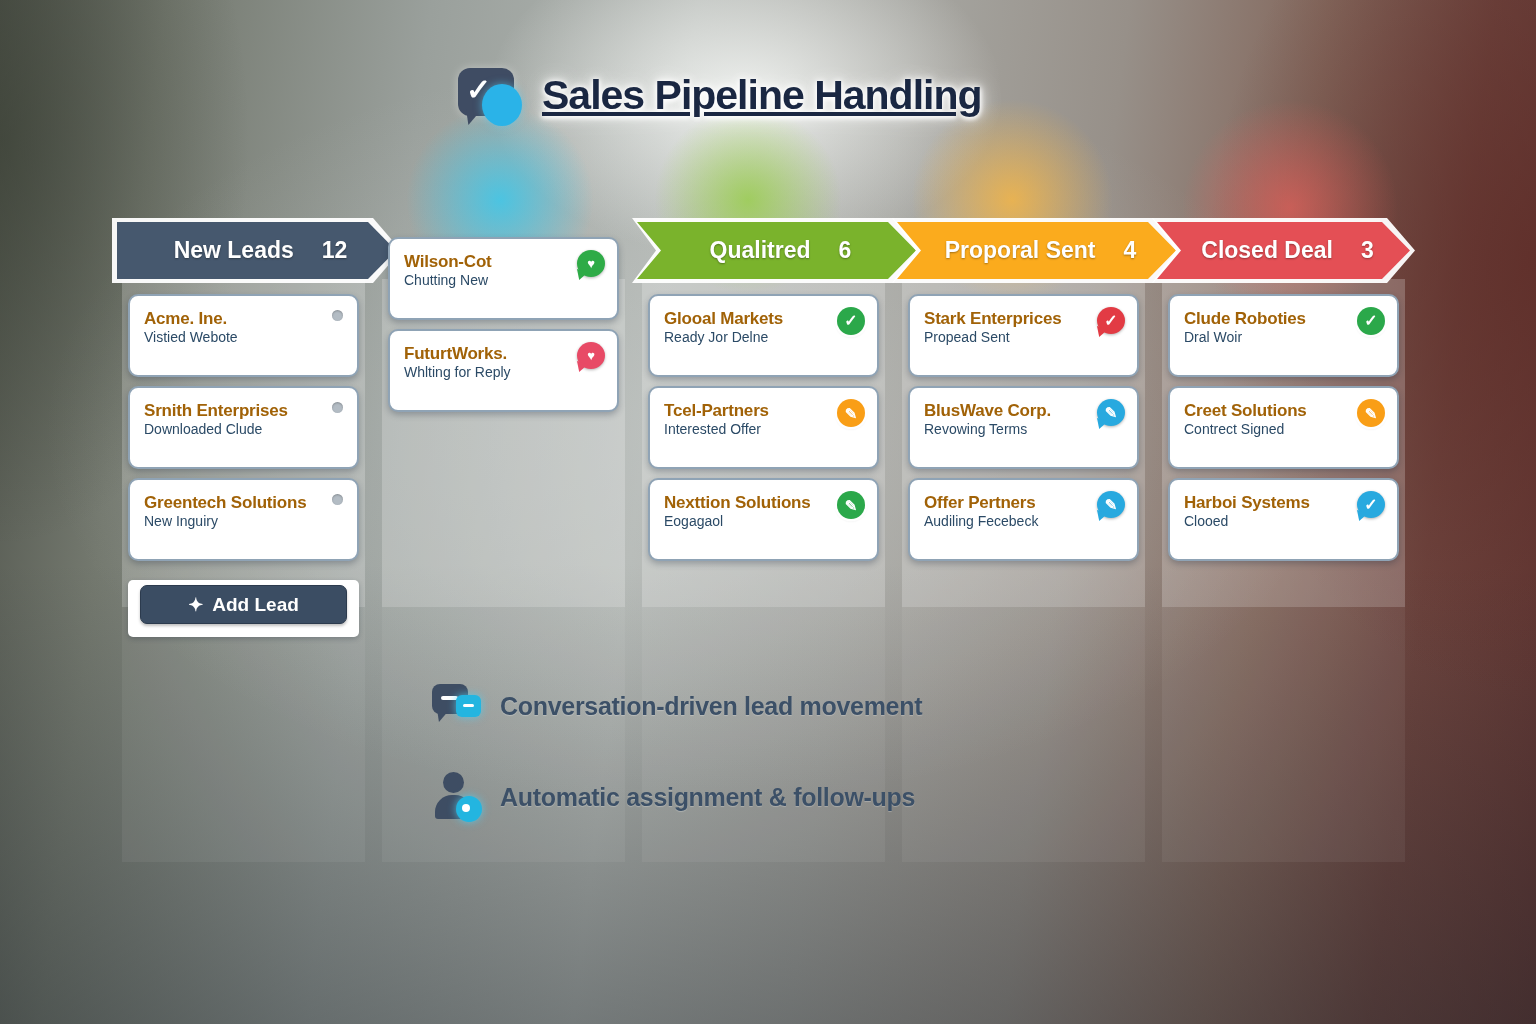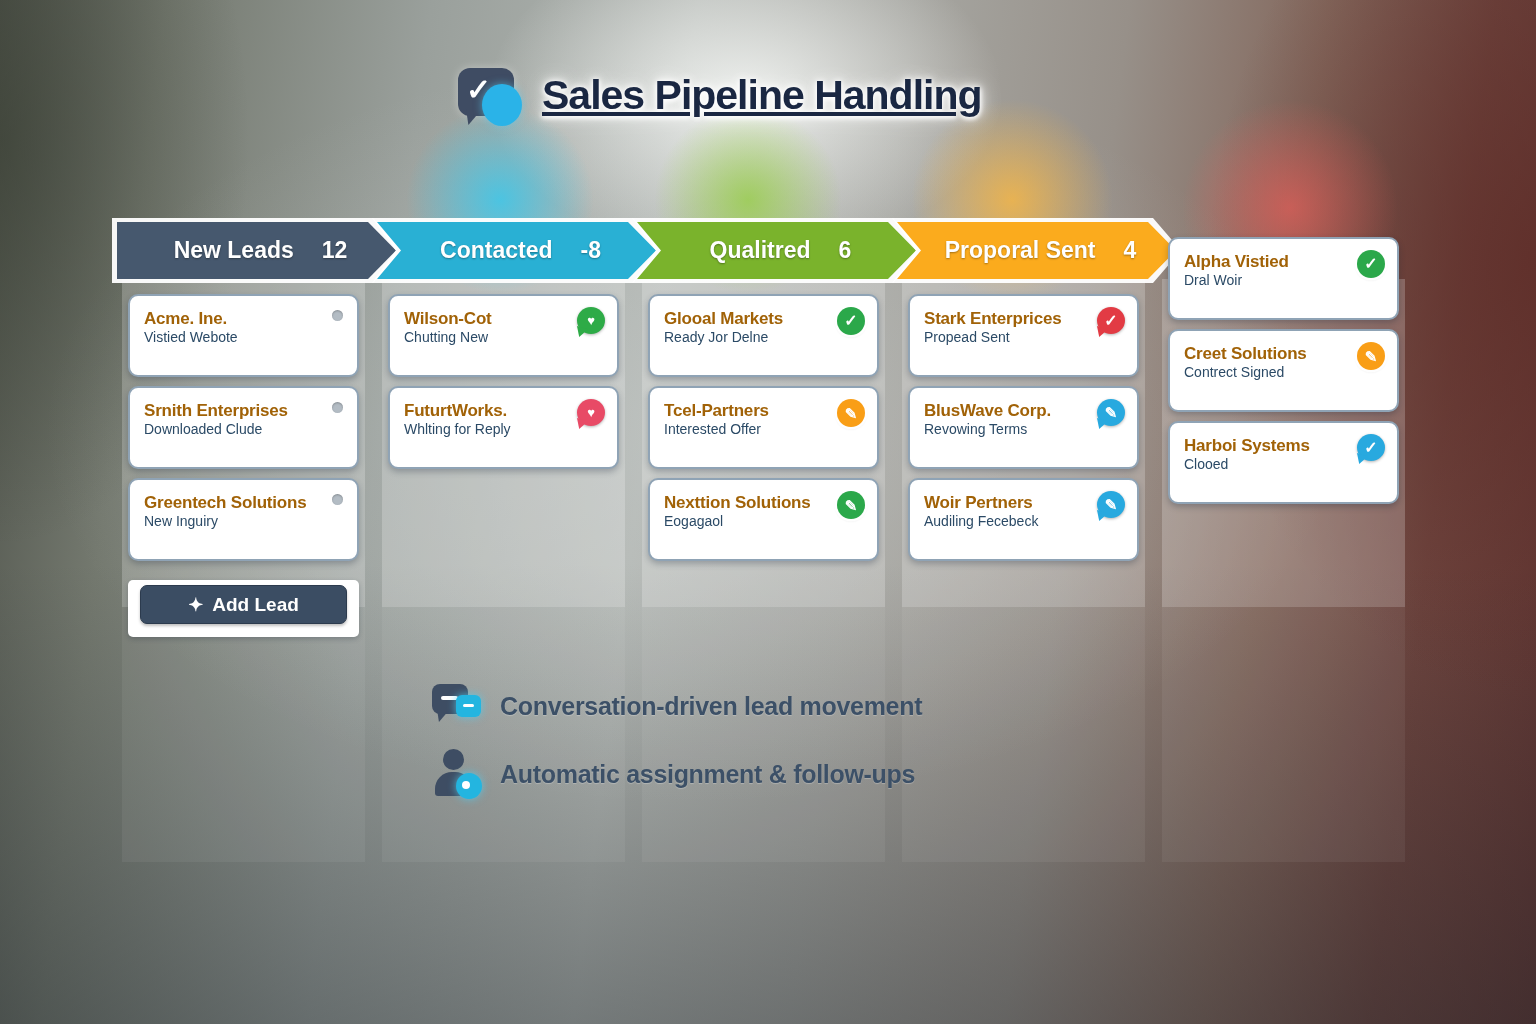--- a/index.html
+++ b/index.html
@@ -71,21 +71,21 @@
   .g-caret{font-size:14px;}
 
   .addlead-wrap{position:relative;z-index:3;margin:10px 0 0;background:#ffffff;border-radius:5px;
     padding:5px 12px 13px;box-shadow:0 2px 5px rgba(25,35,55,0.25);}
   .addlead-btn{height:37px;background:#3b4d63;border:1px solid #2c3b4e;border-radius:7px;
     display:flex;align-items:center;justify-content:center;gap:9px;color:#fff;
     font-size:19px;font-weight:700;cursor:pointer;box-shadow:0 2px 3px rgba(0,0,0,0.25);}
   .addlead-btn .plus{font-size:18px;}
 
   
-  .features{left:430px;top:681px;display:flex;flex-direction:column;gap:18px;}
+  .features{left:430px;top:681px;display:flex;flex-direction:column;gap:41px;}
   .feat-row{display:flex;align-items:center;gap:16px;height:50px;}
   .feat-text{font-size:25px;font-weight:600;color:#3c5067;letter-spacing:-0.3px;
     text-shadow:0 1px 1px rgba(255,255,255,0.25);}
   .fi{position:relative;width:54px;height:50px;flex:0 0 auto;}
   
   .fc-big{position:absolute;left:2px;top:3px;width:36px;height:30px;background:#3e4d63;border-radius:8px;}
   .fc-big::after{content:"";position:absolute;left:5px;bottom:-8px;width:13px;height:13px;
     background:#3e4d63;clip-path:polygon(0 0,100% 0,15% 100%);}
   .fc-big .bar{position:absolute;left:9px;top:12px;width:17px;height:4px;background:#fff;border-radius:2px;}
   .fc-small{position:absolute;right:3px;top:14px;width:25px;height:22px;background:#23b5e0;border-radius:6px;
@@ -147,28 +147,20 @@
       <div class="addlead-wrap">
         <div class="addlead-btn">
           <span class="plus">✦</span>
           <span>Add Lead</span>
         </div>
       </div>
     </div>
   </div>
 
   <div class="stage">
-    <div class="stage-hdr">
-      <span class="hdr-outline"></span>
-      <span class="hdr-fill" style="background-color: rgb(41, 176, 212);"></span>
-      <span class="hdr-label">
-          <span>Contacted</span>
-          <span>-8</span>
-        </span>
-    </div>
     <div class="cards">
       <div class="card">
         <div class="card-name">Wilson-Cot</div>
         <div class="card-status">Chutting New</div>
         <span class="ic bubble" style="background-color: rgb(46, 171, 71);">
             <i class="g-heart">♥</i>
           </span>
       </div>
       <div class="card">
         <div class="card-name">FuturtWorks.</div>
@@ -232,33 +224,41 @@
           </span>
       </div>
       <div class="card">
         <div class="card-name">BlusWave Corp.</div>
         <div class="card-status">Revowing Terms</div>
         <span class="ic bubble" style="background-color: rgb(40, 169, 223);">
             <i class="g-pencil">✎</i>
           </span>
       </div>
       <div class="card">
-        <div class="card-name">Woir Pertners</div>
+        <div class="card-name">Offer Pertners</div>
         <div class="card-status">Audiling Fecebeck</div>
         <span class="ic bubble" style="background-color: rgb(40, 169, 223);">
             <i class="g-pencil">✎</i>
           </span>
       </div>
     </div>
   </div>
 
   <div class="stage">
-    <div class="cards">
-      <div class="card">
-        <div class="card-name">Alpha Vistied</div>
+    <div class="stage-hdr">
+      <span class="hdr-outline"></span>
+      <span class="hdr-fill" style="background-color: rgb(228, 79, 85);"></span>
+      <span class="hdr-label">
+          <span>Closed Deal</span>
+          <span>3</span>
+        </span>
+    </div>
+    <div class="cards">
+      <div class="card">
+        <div class="card-name">Clude Roboties</div>
         <div class="card-status">Dral Woir</div>
         <span class="ic circle" style="background-color: rgb(43, 168, 74);">
             <i class="g-check">✓</i>
           </span>
       </div>
       <div class="card">
         <div class="card-name">Creet Solutions</div>
         <div class="card-status">Contrect Signed</div>
         <span class="ic circle" style="background-color: rgb(249, 158, 22);">
             <i class="g-pencil">✎</i>

